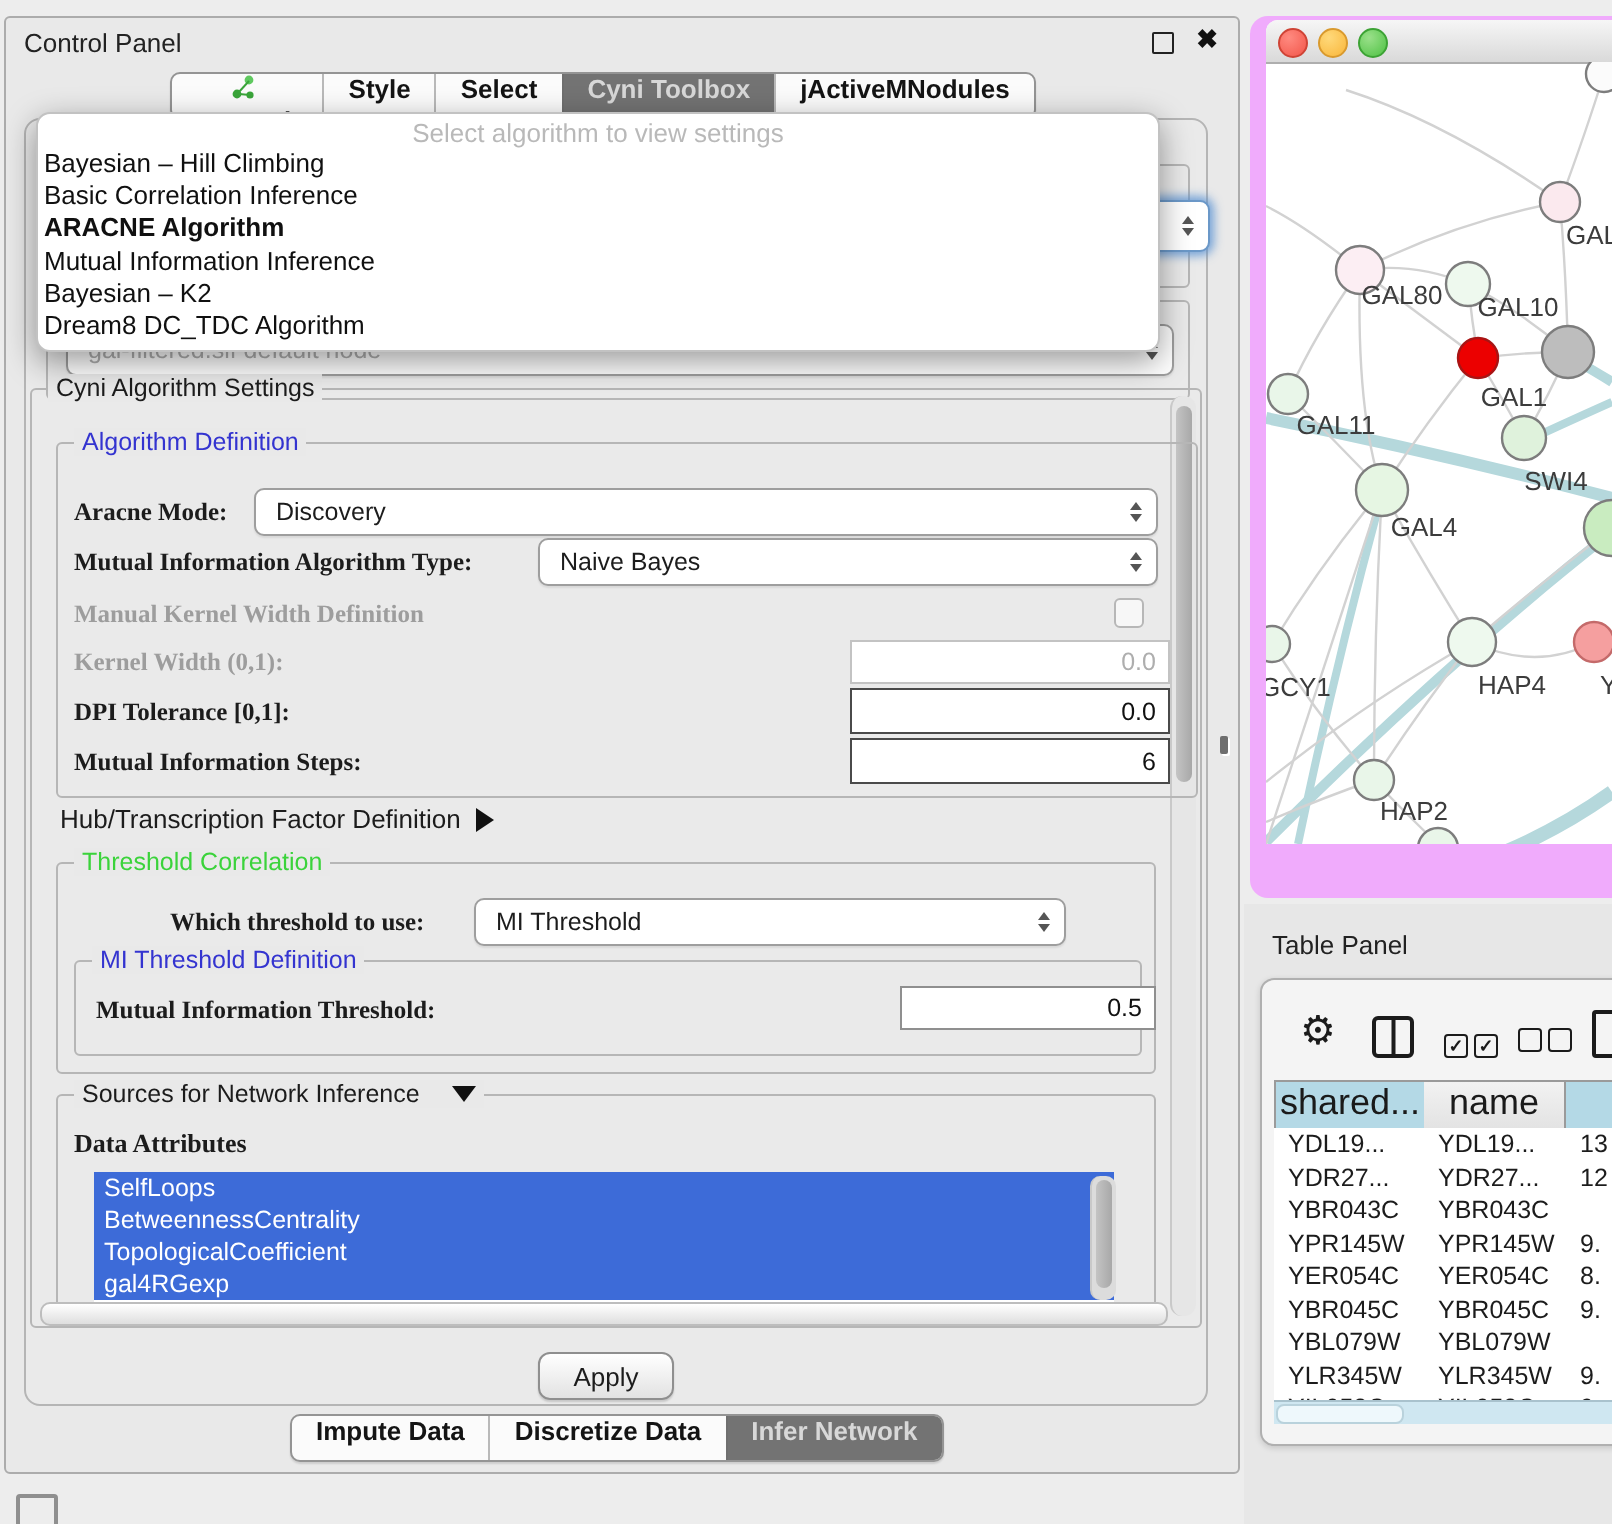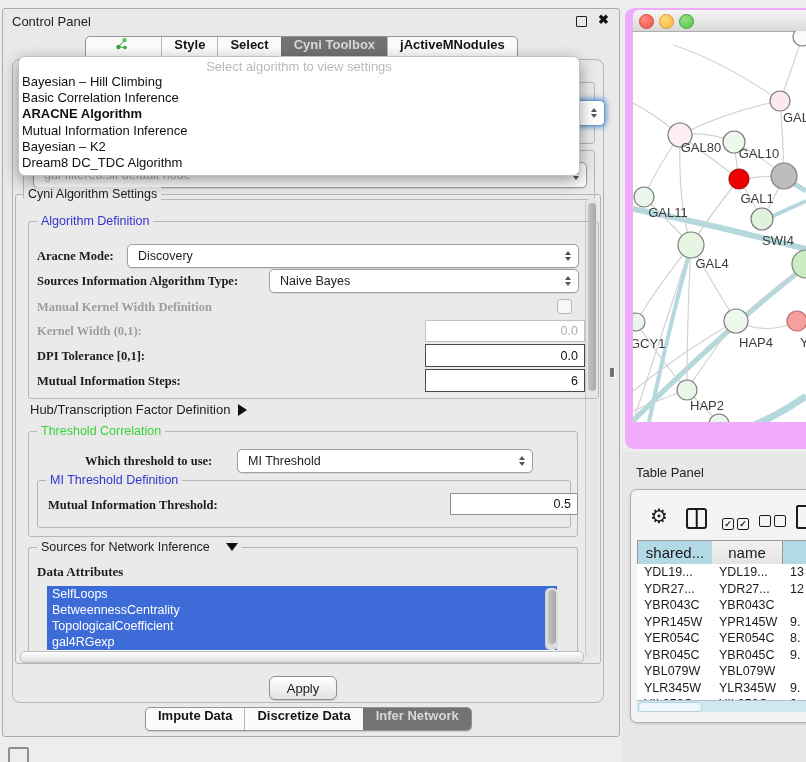--- a/index.html
+++ b/index.html
@@ -63,22 +63,22 @@
   .tp-section{position:absolute;left:622px;top:452px;width:184px;height:310px;background:#e7e7e7;}
   .tp-title{position:absolute;left:14px;top:13px;font-size:13px;color:#222;}
   .twin{position:absolute;left:630px;top:489px;width:200px;height:232px;background:#f4f4f4;
     border:1px solid #b0b0b0;border-radius:7px;box-shadow:0 1px 3px rgba(0,0,0,.15);}
   .gear{position:absolute;font-size:20px;color:#1b1b1b;line-height:20px;}
   .spliticon{position:absolute;width:17px;height:17px;border:2.5px solid #1b1b1b;border-radius:3px;}
   .spliticon:before{content:"";position:absolute;left:50%;top:0;width:2.5px;height:100%;background:#1b1b1b;transform:translateX(-50%);}
   .cb-sm{display:inline-block;width:10px;height:10px;border:1.7px solid #1b1b1b;border-radius:2px;margin-right:3px;
     font-size:9px;line-height:10px;text-align:center;font-weight:bold;color:#1b1b1b;}
   .pageicon{position:absolute;width:16px;height:20px;border:2.5px solid #1b1b1b;border-radius:2px;background:#f4f4f4;}
-  .th{position:absolute;top:0;height:23px;border:1px solid #9a9a9a;border-left:none;font-size:15px;
-    display:flex;align-items:center;justify-content:center;color:#1a1a1a;}
+  .th{position:absolute;top:0;height:23px;border:1px solid #9a9a9a;border-left:none;font-size:18px;
+    display:flex;align-items:flex-start;justify-content:center;color:#1a1a1a;}
   .th:first-child{border-left:1px solid #9a9a9a;}
   .trow{display:flex;height:16.5px;background:#fff;font-size:12.5px;align-items:center;}
   .td{padding-left:7px;white-space:nowrap;overflow:hidden;}
   .grip{position:absolute;left:610px;top:368px;width:4px;height:9px;background:#6e6e6e;border-radius:1px;box-shadow:1px 1px 0 #fff;}
   .miniwin{position:absolute;left:8px;top:747px;width:17px;height:15px;border:2px solid #8f8f8f;border-radius:2px;background:#ededed;}
 </style>
 </head>
 <body>
 
 <div class="cpanel">
@@ -143,21 +143,21 @@
 
         <div class="lbl" style="left:8px;top:27px;">Aracne Mode:</div>
         <div class="combo" style="left:98px;top:22px;width:418px;height:22px;">
           <span>Discovery</span>
           <span class="arrows">
               <span class="tri-up"></span>
               <span class="tri-dn"></span>
             </span>
         </div>
 
-        <div class="lbl" style="left:8px;top:52px;">Sources Information Algorithm Type:</div>
+        <div class="lbl" style="left:8px;top:52px;">Mutual Information Algorithm Type:</div>
         <div class="combo" style="left:240px;top:47px;width:276px;height:22px;">
           <span>Naive Bayes</span>
           <span class="arrows">
               <span class="tri-up"></span>
               <span class="tri-dn"></span>
             </span>
         </div>
 
         <div class="lbl dis" style="left:8px;top:78px;">Manual Kernel Width Definition</div>
         <div class="checkbox" style="left:528px;top:77px;"></div>

